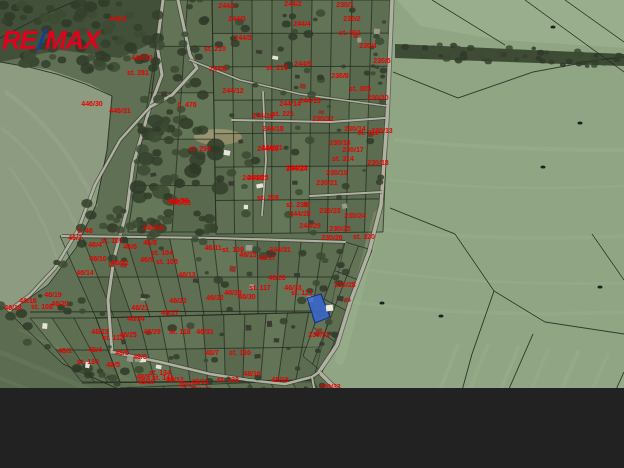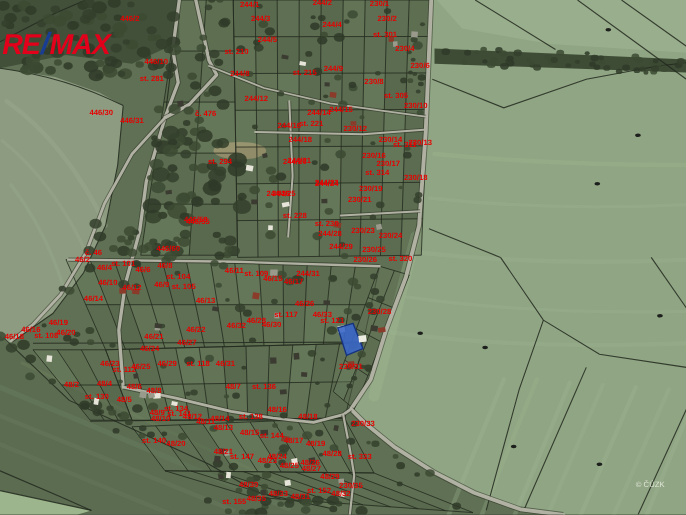--- a/index.html
+++ b/index.html
@@ -1,16 +1,16 @@
 <!DOCTYPE html>
 <html><head>
 <meta charset="utf-8">
 <style>
   html,body{margin:0;padding:0;background:#222;}
-  .stage{position:relative;width:624px;height:468px;overflow:hidden;
+  .stage{position:relative;width:624px;height:388px;overflow:hidden;
          font-family:"Liberation Sans",sans-serif;background:#5f7054;}
   #map-svg{position:absolute;left:0;top:0;width:624px;height:468px;display:block;}
   #labels{position:absolute;left:0;top:0;width:624px;height:468px;pointer-events:none;}
   .lbl{position:absolute;transform:translate(-50%,-50%);font-size:7px;font-weight:bold;
        color:#e80000;white-space:nowrap;line-height:1;letter-spacing:0;}
   .logo{position:absolute;left:2px;top:26px;font-weight:bold;font-style:italic;
         font-size:26px;letter-spacing:-1px;line-height:1;user-select:none;}
   .logo .red{color:#e2001a;}
   .logo .blue{color:#1a3d94;padding:0 1px;font-size:28px;}
   .watermark{position:absolute;left:578px;top:438px;font-size:7px;color:rgba(245,245,235,.8);}

